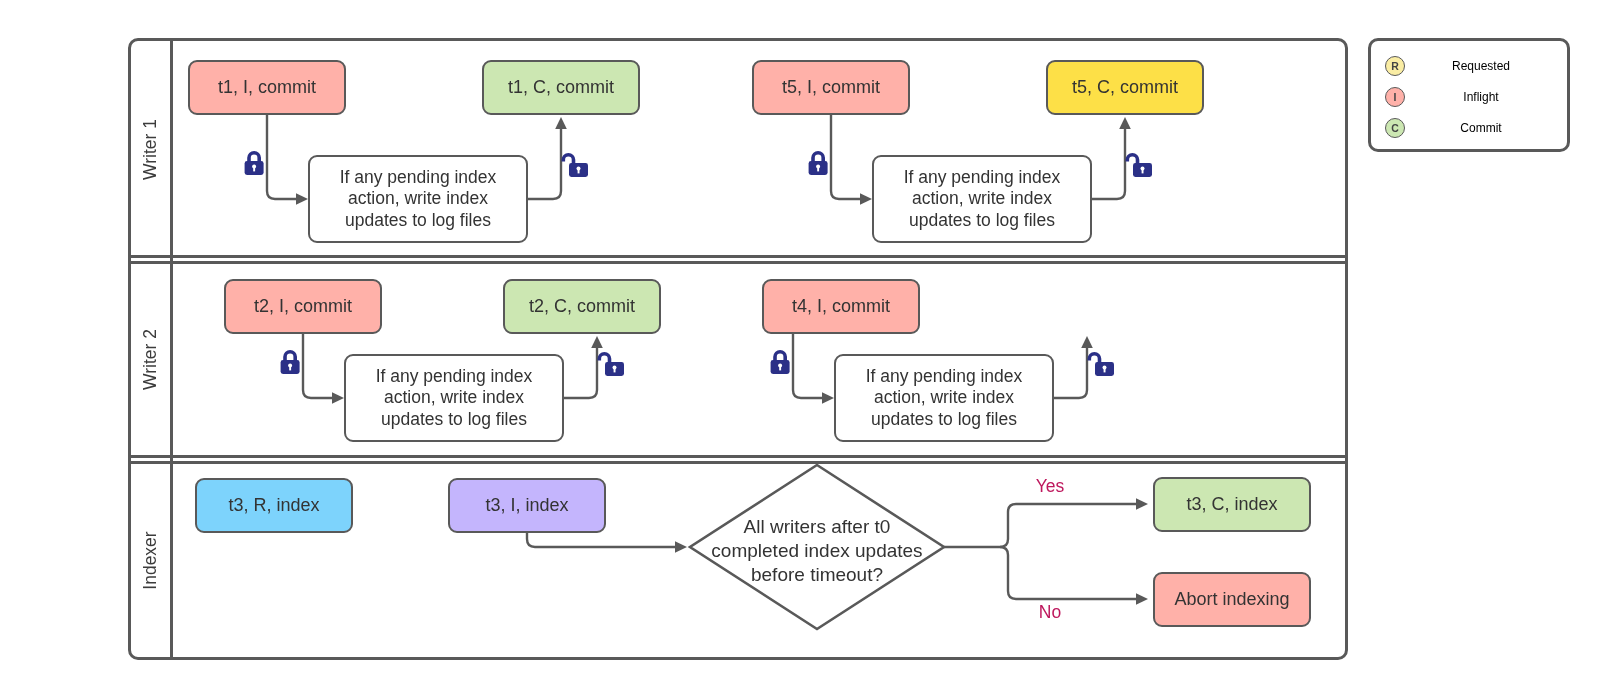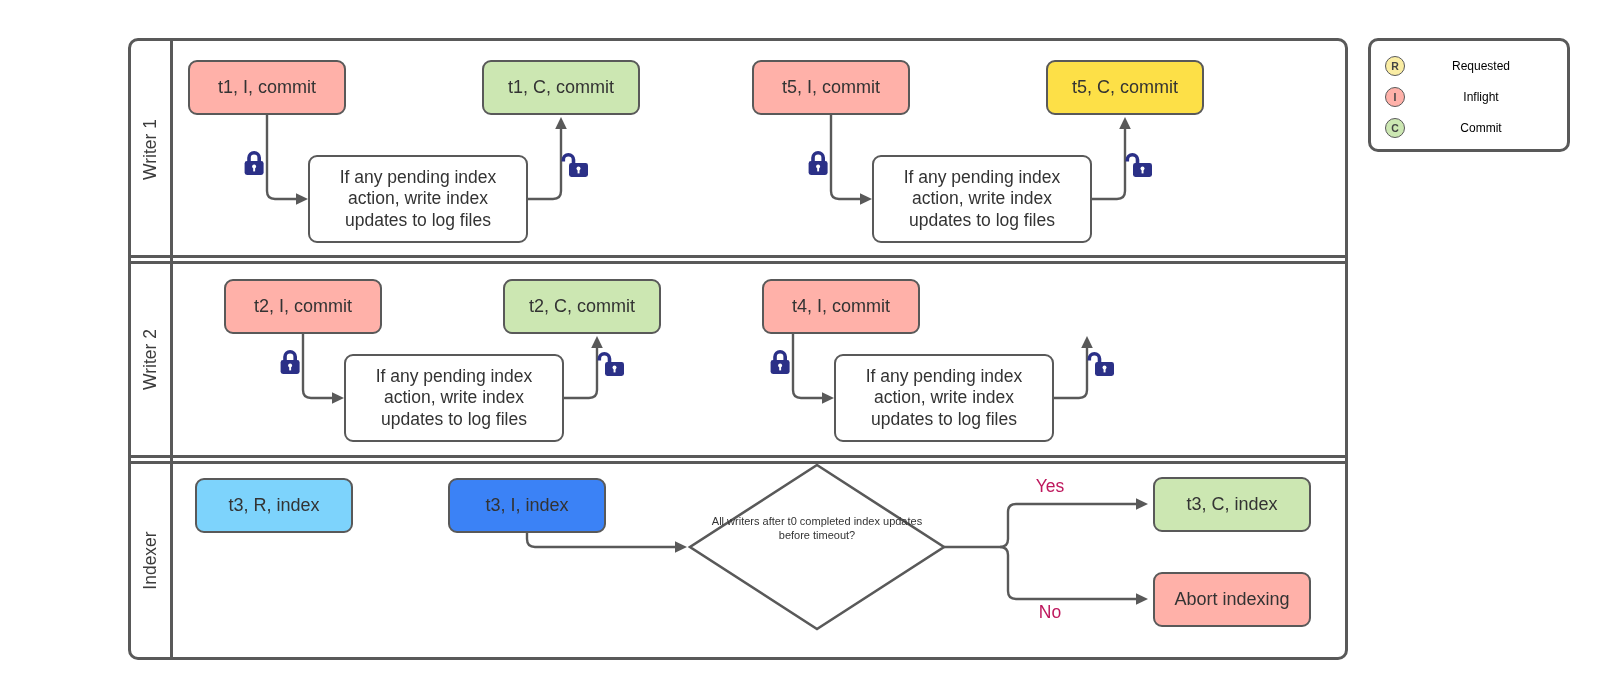--- a/index.html
+++ b/index.html
@@ -13,21 +13,21 @@
   .hsep{position:absolute;left:128px;width:1220px;height:3px;background:#595959;z-index:2;}
   .lane-label{position:absolute;z-index:3;width:120px;text-align:center;font-size:17.5px;color:#3c3c3c;
               transform:rotate(-90deg);transform-origin:center;}
   .sbox{position:absolute;z-index:4;width:158px;height:55px;box-sizing:border-box;
         border:2.5px solid #595959;border-radius:9px;display:flex;align-items:center;justify-content:center;
         font-size:18px;color:#333;}
   .pbox{position:absolute;z-index:4;width:220px;height:88px;box-sizing:border-box;background:#fff;
         border:2.5px solid #595959;border-radius:9px;display:flex;align-items:center;justify-content:center;
         font-size:17.5px;line-height:1.22;text-align:center;padding:3px 8px;color:#333;}
   .fill-r{background:#FFB1A9}.fill-g{background:#CCE7B2}.fill-y{background:#FAEDA4}
-  .decision-text{position:absolute;z-index:4;width:226px;text-align:center;font-size:11px;line-height:1.25;color:#333;}
+  .decision-text{position:absolute;z-index:4;width:226px;text-align:center;font-size:19px;line-height:1.25;color:#333;}
   .branch-label{position:absolute;z-index:4;width:50px;text-align:center;font-size:17.5px;color:#be185d;}
   .legend{position:absolute;z-index:4;left:1368px;top:38px;width:202px;height:114px;box-sizing:border-box;
           border:3px solid #595959;border-radius:10px;background:#fff;padding:12px 10px 8px 14px;
           display:flex;flex-direction:column;justify-content:space-between;}
   .legend-row{display:flex;align-items:center;height:26px;}
   .legend-chip{width:20px;height:20px;border-radius:50%;border:1.5px solid #595959;box-sizing:border-box;
                display:flex;align-items:center;justify-content:center;font-size:10.5px;font-weight:bold;color:#444;flex:0 0 20px;}
   .legend-label{flex:1;text-align:center;font-size:12px;color:#000000;}
 </style>
 </head>
@@ -130,21 +130,21 @@
   <div class="sbox fill-g" style="left: 1046px; top: 60px; background: #fde047;">t5, C, commit</div>
 
   <div class="sbox fill-r" style="left: 224px; top: 279px; background: rgb(255, 177, 169);">t2, I, commit</div>
   <div class="pbox" style="left:344px;top:354px;">If any pending index action, write index updates to log files</div>
   <div class="sbox fill-g" style="left: 503px; top: 279px; background: rgb(204, 231, 178);">t2, C, commit</div>
 
   <div class="sbox fill-r" style="left: 714px; top: 279px; background: rgb(255, 177, 169); margin-left: 48px;">t4, I, commit</div>
   <div class="pbox" style="left:834px;top:354px;">If any pending index action, write index updates to log files</div>
 
   <div class="sbox fill-y" style="left: 184px; top: 478px; background: #7dd3fc; margin-left: 11px;">t3, R, index</div>
-  <div class="sbox fill-r" style="left: 448px; top: 478px; background: #3b82f6;">t3, I, index</div>
+  <div class="sbox fill-r" style="left: 448px; top: 478px; background: #c4b5fd;">t3, I, index</div>
   <div class="decision-text" style="left:704px;top:515px;">All writers after t0 completed index updates before timeout?</div>
   <div class="branch-label" style="left:1025px;top:476px;">Yes</div>
   <div class="branch-label" style="left:1025px;top:602px;">No</div>
   <div class="sbox fill-g" style="left: 1153px; top: 477px; background: rgb(204, 231, 178);">t3, C, index</div>
   <div class="sbox fill-r" style="left: 1153px; top: 572px; background: rgb(255, 177, 169);">Abort indexing</div>
 
   <div class="legend">
     <div class="legend-row">
       <span class="legend-chip" style="background: rgb(250, 237, 164);">R</span>
       <span class="legend-label">Requested</span>

